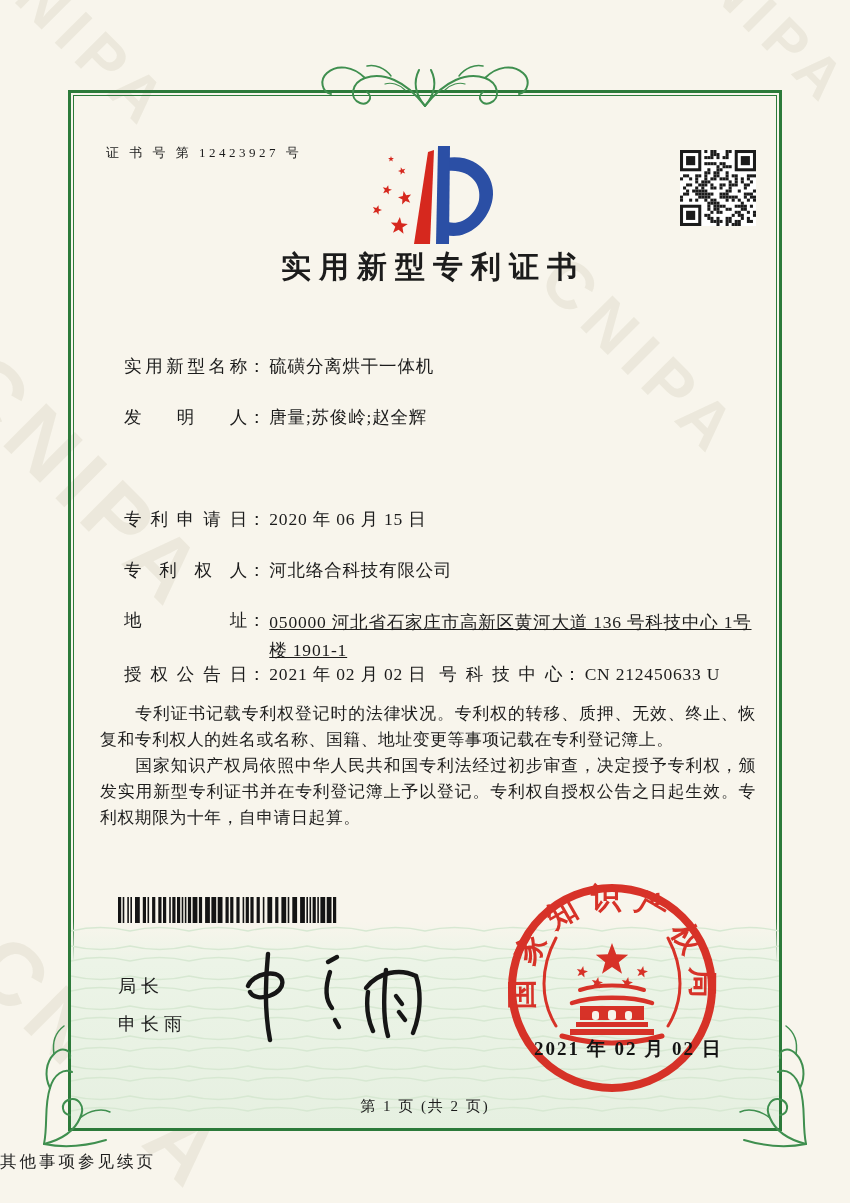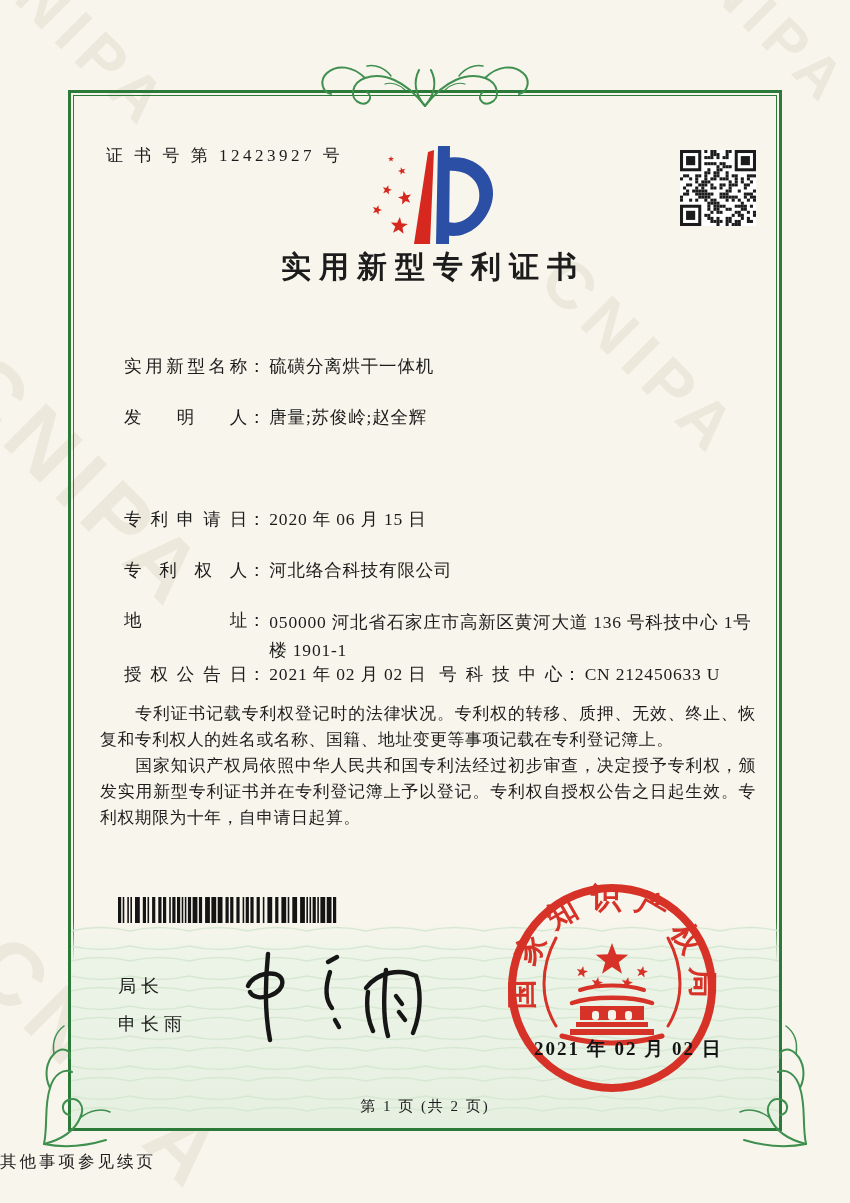--- a/index.html
+++ b/index.html
@@ -13,35 +13,35 @@
   .frame { position:absolute; left:68px; top:90px; width:708px; height:1035px;
            border:3px solid #2c7a3a; z-index:1; }
   .frame::before { content:""; position:absolute; inset:2px; border:1px solid #2c7a3a; }
 
   .band { position:absolute; left:71px; top:921px; width:708px; height:207px; z-index:1;
           background:linear-gradient(180deg, rgba(236,244,231,0) 0%, #ecf4e7 20%, #e6f0e1 100%); }
   .band svg { display:block; }
 
   .orn { position:absolute; z-index:3; }
 
-  .cert-no { position:absolute; left:106px; top:144px; font-size:17px; letter-spacing:3.5px; z-index:2;text-align:right; }
+  .cert-no { position:absolute; left:106px; top:144px; font-size:13px; letter-spacing:3.5px; z-index:2;text-align:right; }
 
   .logo { position:absolute; left:342px; top:140px; z-index:2; }
   .qr   { position:absolute; left:680px; top:150px; z-index:2; }
 
   .title { position:absolute; left:8px; top:247px; width:100%; text-align:center;
            font-size:30px; font-weight:700; letter-spacing:8px; z-index:2; }
 
   .row { position:absolute; left:124px; font-size:17.5px; letter-spacing:0.8px;
          white-space:nowrap; z-index:2; }
   .flabel { display:inline-block; width:124px; text-align:justify; text-align-last:justify; }
   .fvalue { margin-left:3px; }
   .fvalue.fixed { display:inline-block; width:170px; }
   .fvalue.wrap  { display:inline-block; width:500px; white-space:normal;
-                  vertical-align:top; line-height:1.6; }
+                  vertical-align:top; line-height:1.6;text-decoration:underline; }
 
   .paras { position:absolute; left:100px; top:701px; width:656px; font-size:16.8px;
            line-height:26px; text-align:justify; letter-spacing:0.6px; z-index:2; }
   .paras p { margin:0; text-indent:2.1em; }
 
   .barcode { position:absolute; left:118px; top:897px; z-index:2; }
 
   .signer { position:absolute; left:118px; font-size:18px; letter-spacing:5px; z-index:2; }
   .signature { position:absolute; left:228px; top:946px; z-index:2; }
 

